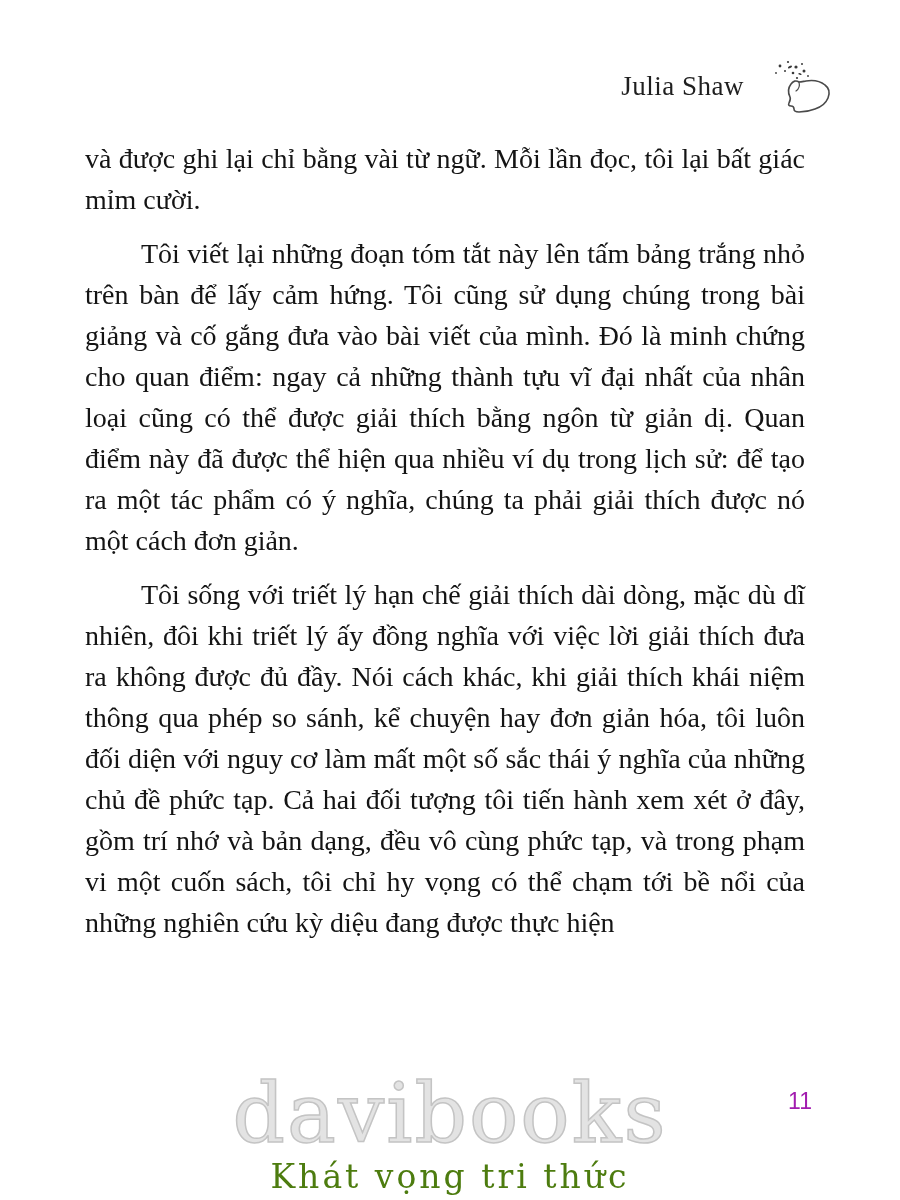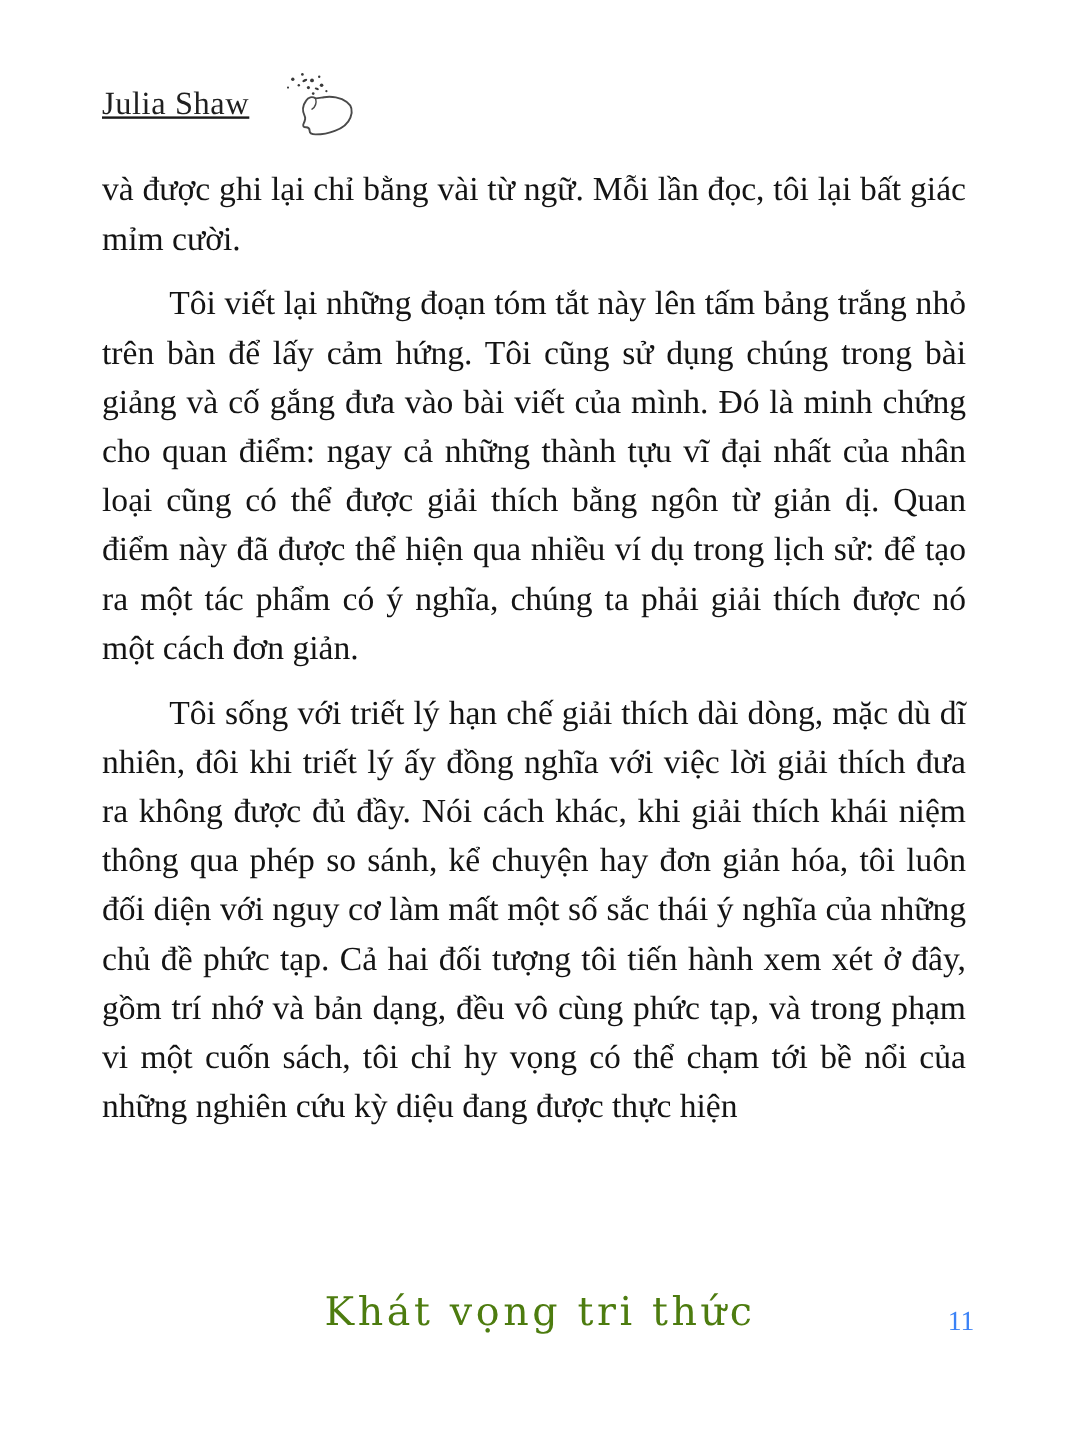--- a/index.html
+++ b/index.html
@@ -18,23 +18,23 @@
   }
 
   
   .running-head {
     position: absolute;
     top: 58px;
     left: 85px;
     right: 60px;
     height: 56px;
     display: flex;
+    justify-content: flex-end;
     align-items: center;
     gap: 22px;
-    text-decoration: underline;
   }
   .running-head .author {
     font-size: 27px;
     letter-spacing: 0.5px;
     color: #1f1f1f;
   }
   .running-head svg {
     display: block;
   }
 
@@ -55,22 +55,22 @@
   .body-text p.indent {
     text-indent: 56px;
   }
 
   
   .page-number {
     position: absolute;
     top: 1088px;
     right: 88px;
     font-size: 23px;
-    font-family: Liberation Serif, serif;
-    color: #3b82f6;
+    font-family: Liberation Sans, sans-serif;
+    color: #a21caf;
   }
   .watermark {
     position: absolute;
     left: 0;
     right: 0;
     top: 1072px;
     text-align: center;
     pointer-events: none;
     user-select: none;
   }
@@ -125,16 +125,17 @@
 
   <main class="body-text">
     <p>và được ghi lại chỉ bằng vài từ ngữ. Mỗi lần đọc, tôi lại bất giác mỉm cười.</p>
     <p class="indent">Tôi viết lại những đoạn tóm tắt này lên tấm bảng trắng nhỏ trên bàn để lấy cảm hứng. Tôi cũng sử dụng chúng trong bài giảng và cố gắng đưa vào bài viết của mình. Đó là minh chứng cho quan điểm: ngay cả những thành tựu vĩ đại nhất của nhân loại cũng có thể được giải thích bằng ngôn từ giản dị. Quan điểm này đã được thể hiện qua nhiều ví dụ trong lịch sử: để tạo ra một tác phẩm có ý nghĩa, chúng ta phải giải thích được nó một cách đơn giản.</p>
     <p class="indent">Tôi sống với triết lý hạn chế giải thích dài dòng, mặc dù dĩ nhiên, đôi khi triết lý ấy đồng nghĩa với việc lời giải thích đưa ra không được đủ đầy. Nói cách khác, khi giải thích khái niệm thông qua phép so sánh, kể chuyện hay đơn giản hóa, tôi luôn đối diện với nguy cơ làm mất một số sắc thái ý nghĩa của những chủ đề phức tạp. Cả hai đối tượng tôi tiến hành xem xét ở đây, gồm trí nhớ và bản dạng, đều vô cùng phức tạp, và trong phạm vi một cuốn sách, tôi chỉ hy vọng có thể chạm tới bề nổi của những nghiên cứu kỳ diệu đang được thực hiện</p>
   </main>
 
   <div class="page-number">11</div>
 
   <div class="watermark">
+    <div class="wm-title">davibooks</div>
     <div class="wm-subtitle">Khát vọng tri thức</div>
   </div>
 
 </div>
 
 </body></html>

